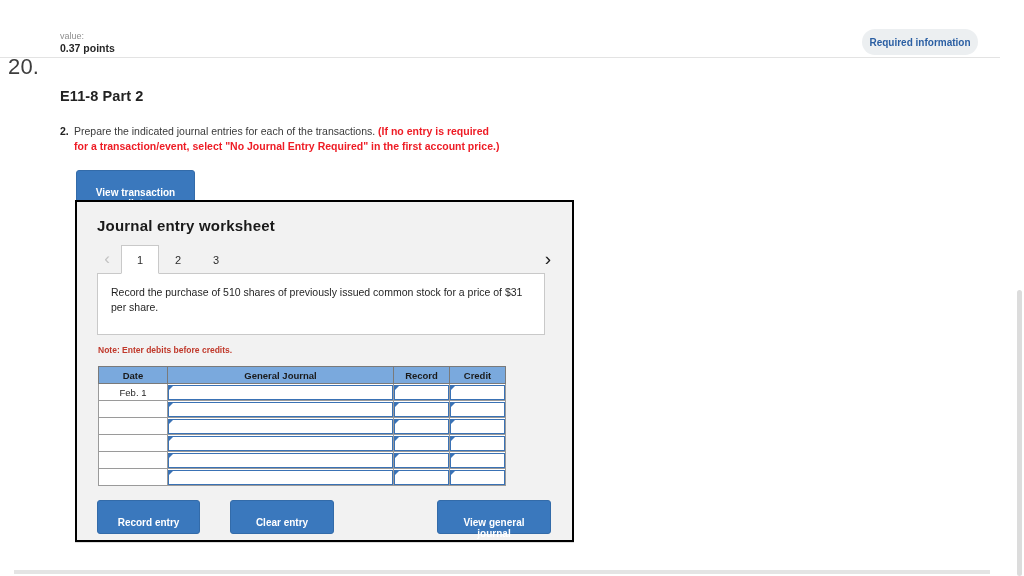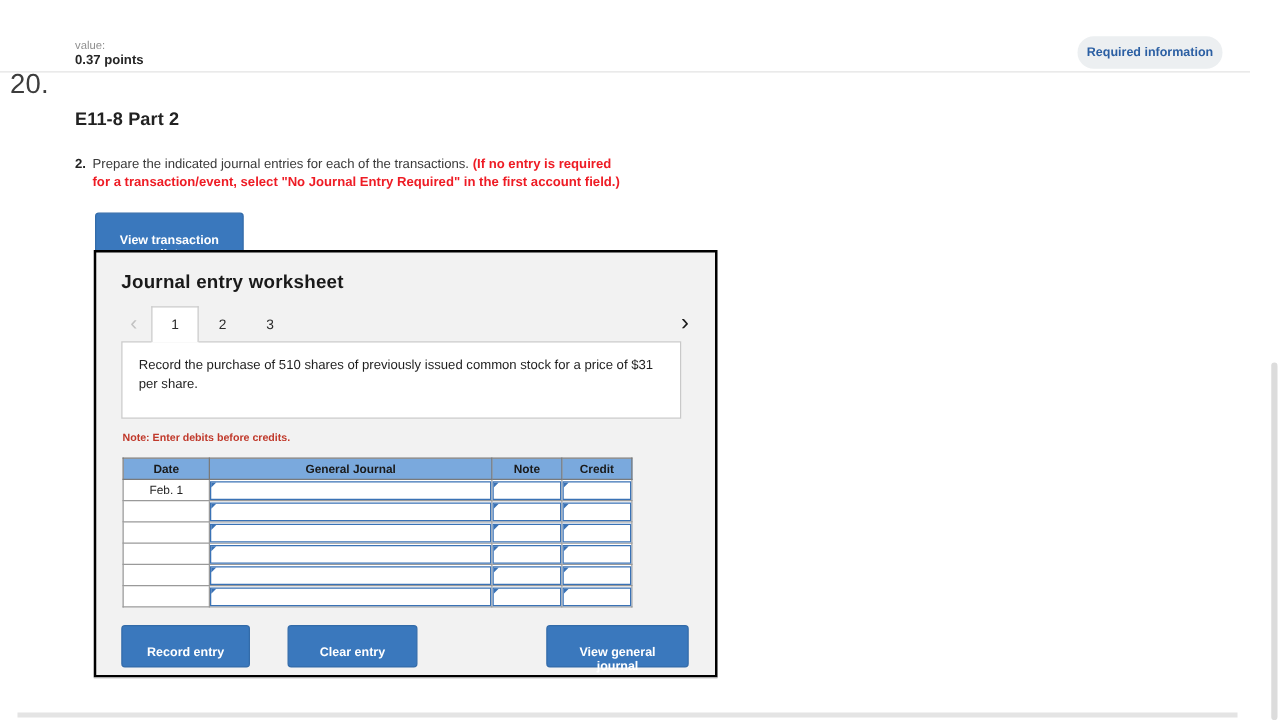--- a/index.html
+++ b/index.html
@@ -279,21 +279,21 @@
     <span class="q-value-label">value:</span>
     <span class="q-value-points">0.37 points</span>
   </div>
   <div class="required-badge">Required information</div>
 </div>
 
 <div class="part-title">E11-8 Part 2</div>
 
 <div class="instruction">
   <span class="num">2.</span>
-  <span class="body"><span>Prepare the indicated journal entries for each of the transactions. </span><span class="red">(If no entry is required for a transaction/event, select "No Journal Entry Required" in the first account field.)</span></span>
+  <span class="body"><span>Prepare the indicated journal entries for each of the transactions. </span><span class="red">(If no entry is required for a transaction/event, select "No Journal Entry Required" in the first account price.)</span></span>
 </div>
 
 <button class="btn view-transaction-btn">View transaction list</button>
 
 <div class="worksheet">
 
   <div class="ws-title">Journal entry worksheet</div>
 
   <div class="tabs-row">
     <div class="chev chev-left">‹</div>
@@ -305,21 +305,21 @@
 
   <div class="ws-desc">Record the purchase of 510 shares of previously issued common stock for a price of $31 per share.</div>
 
   <div class="ws-note">Note: Enter debits before credits.</div>
 
   <table class="jtable">
     <thead>
       <tr>
         <th class="col-date">Date</th>
         <th class="col-journal">General Journal</th>
-        <th class="col-debit">Note</th>
+        <th class="col-debit">Record</th>
         <th class="col-credit">Credit</th>
       </tr>
     </thead>
     <tbody>
       <tr>
         <td class="date-cell">Feb. 1</td>
         <td>
             <span class="cell-input"></span>
           </td>
         <td>

